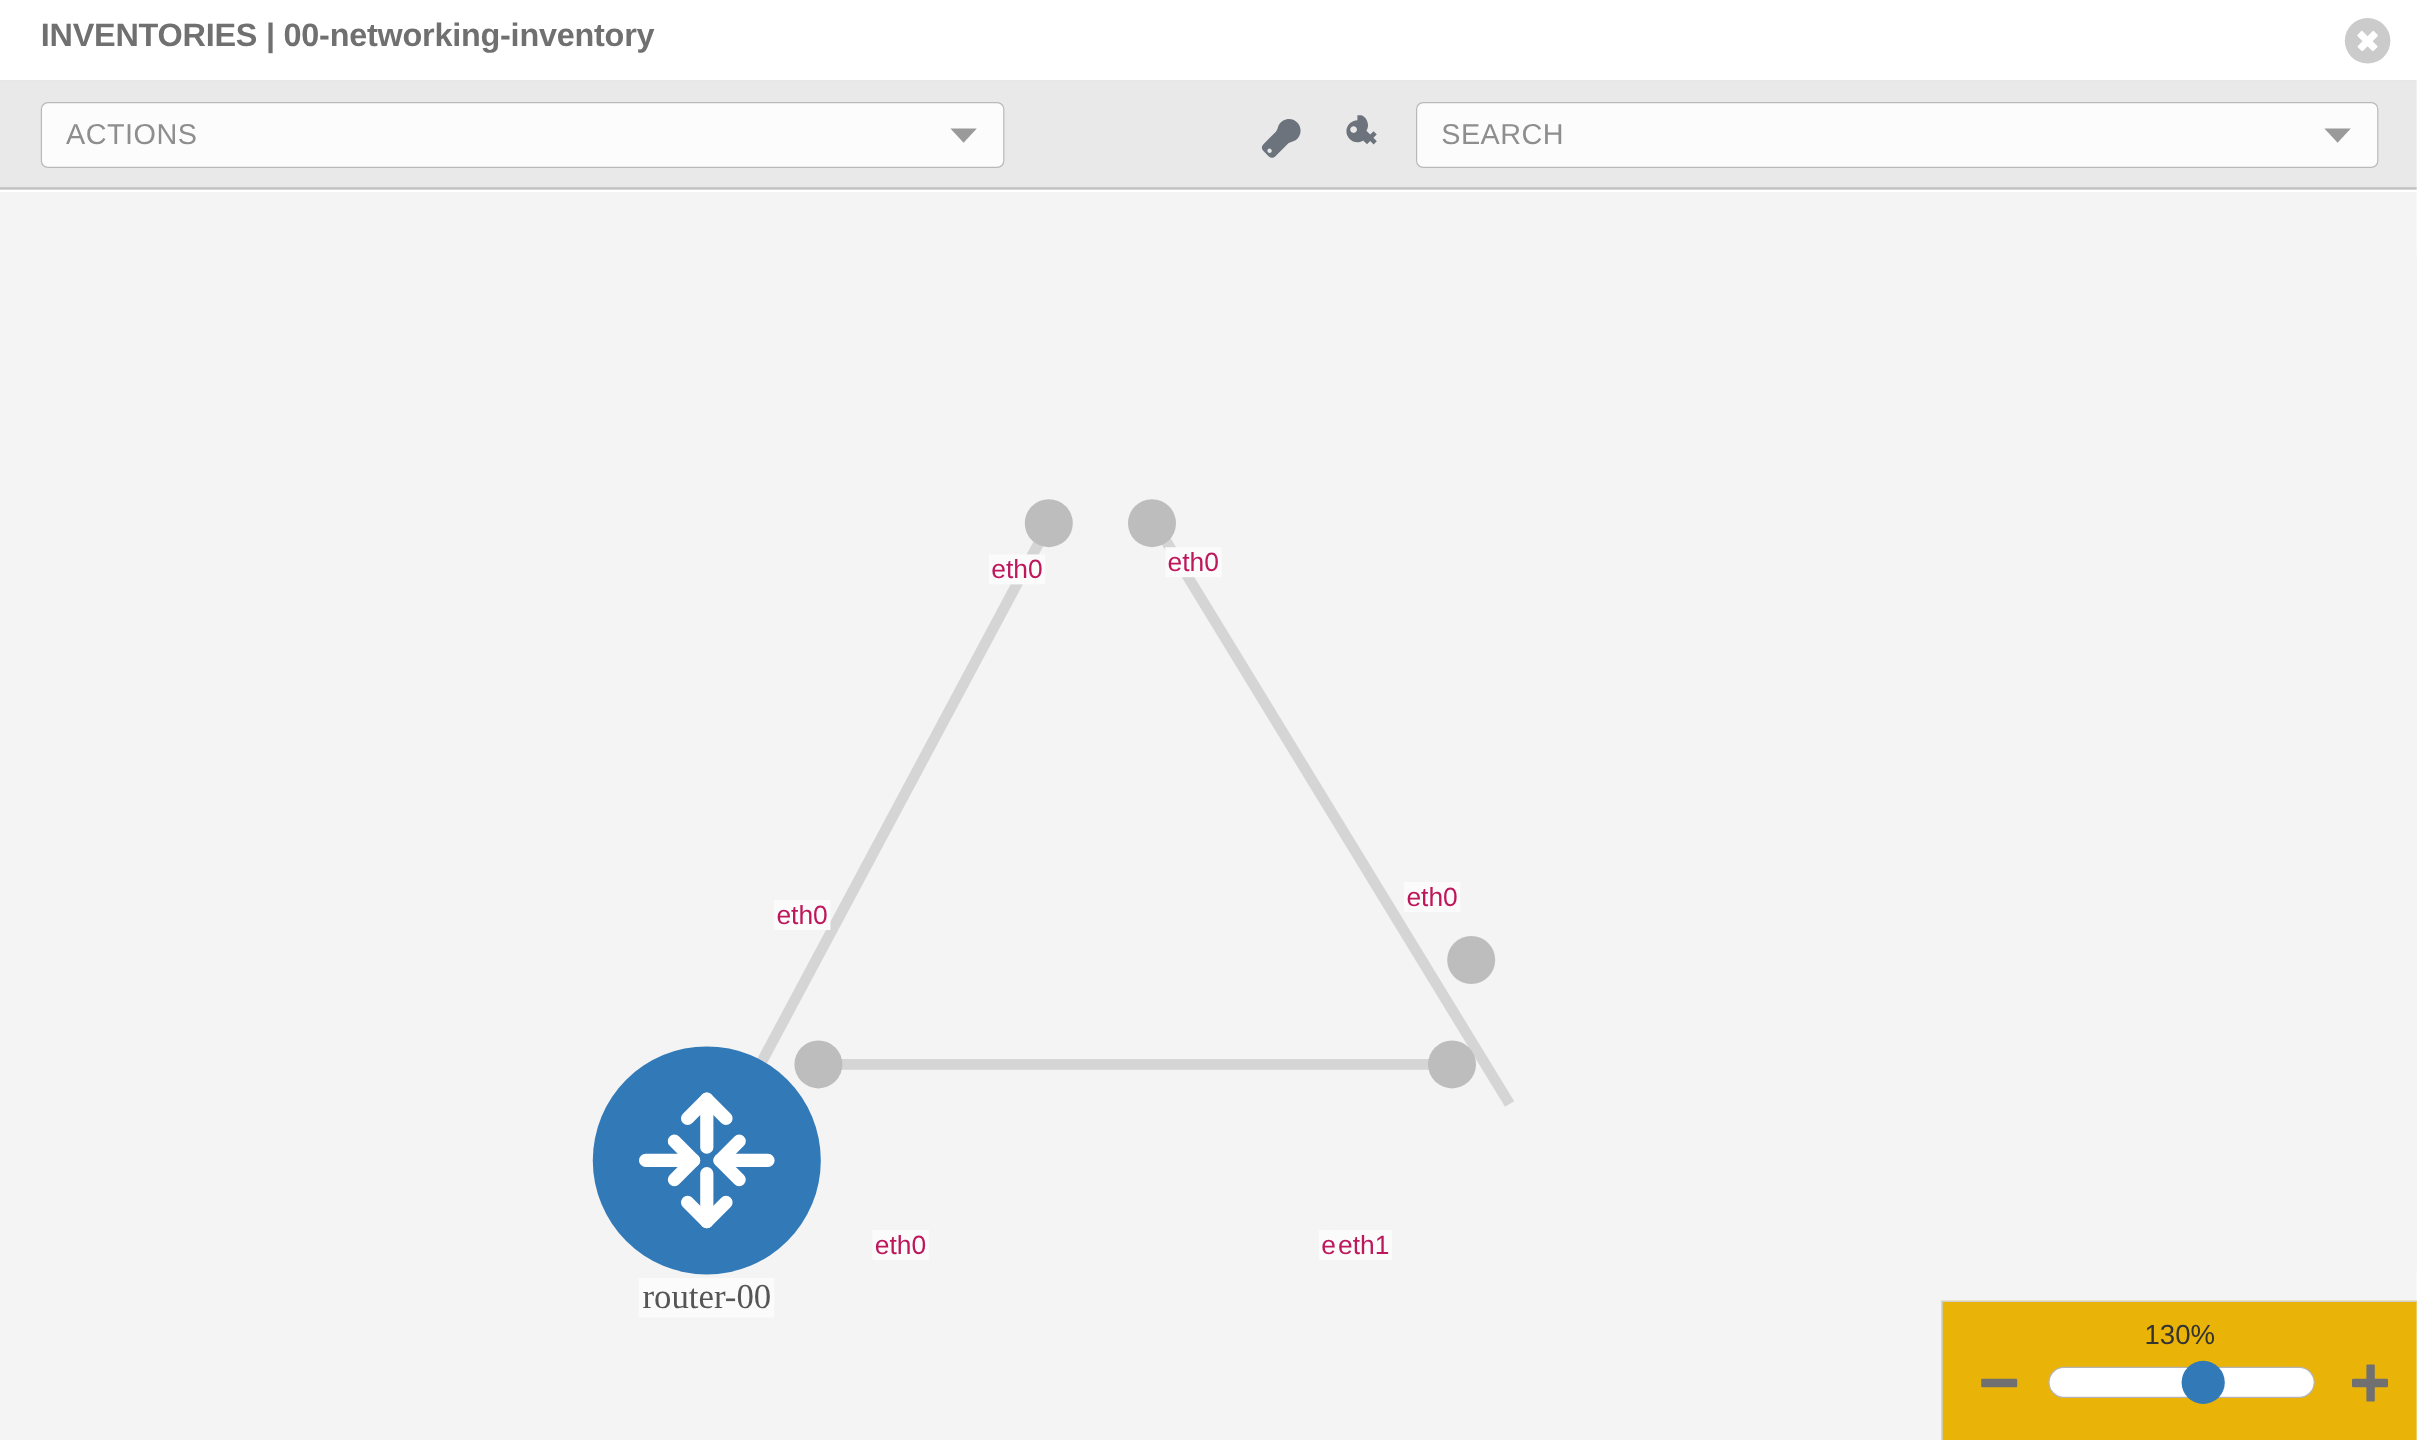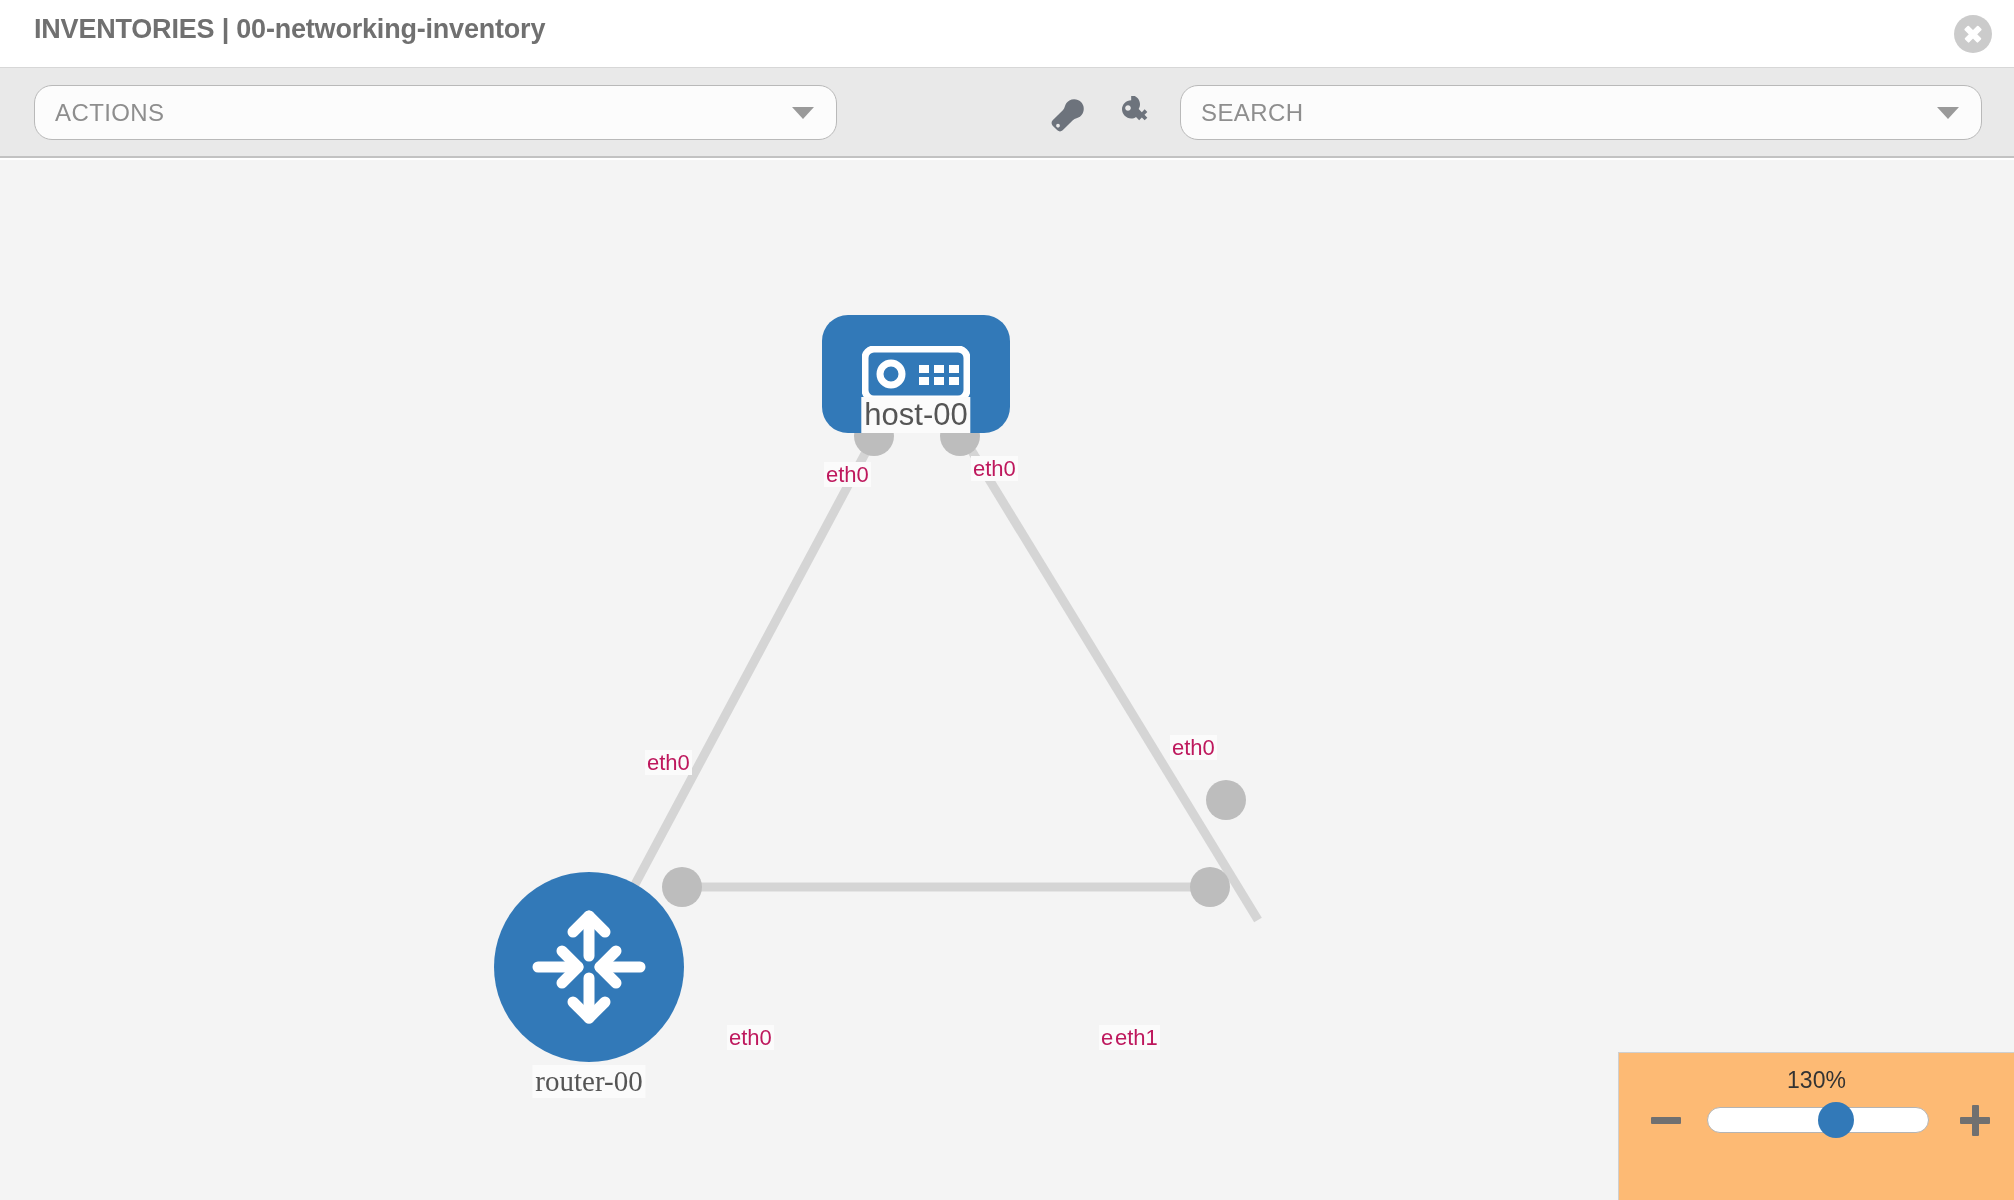--- a/index.html
+++ b/index.html
@@ -37,21 +37,21 @@
 
   
   .toolbar {
     position: absolute; left: 0; top: 68px; width: 2014px; height: 90px;
     background: #e9e9e9;
     border-bottom: 2px solid #c2c2c2;
   }
   .dropdown {
     position: absolute; top: 17px;
     height: 55px; background: #fcfcfc;
-    border: 1px solid #b9b9b9; border-radius: 18px;
+    border: 1px solid #b9b9b9; border-radius: 6px;
     cursor: pointer;
   }
   .dropdown.actions { left: 34px; width: 803px; }
   .dropdown.search  { left: 1180px; width: 802px; }
   .dropdown-label {
     position: absolute; left: 20px; top: 50%; transform: translateY(-50%);
     font-size: 24px; color: #8e8e8e; letter-spacing: 0.4px;
     white-space: nowrap; pointer-events: none;
   }
   .caret {
@@ -112,22 +112,22 @@
   #node-router .node-label { top: 193px; }
 
   
   #node-switch { left: 1210px; top: 708px; width: 190px; height: 190px; }
   #node-switch .node-shape { width: 190px; height: 190px; border-radius: 30px; }
   #node-switch .node-label { top: 193px; }
 
   
   .zoom-panel {
     position: absolute; right: 0; bottom: 0;
-    width: 396px; height: 148px;
-    background: #fdba74;
+    width: 396px; height: 116px;
+    background: #eab308;
     border-top: 1px solid #cfcfcf;
     border-left: 1px solid #cfcfcf;
     text-decoration: underline;
   }
   .zoom-value {
     position: absolute; left: 0; right: 0; top: 14px;
     text-align: center; font-size: 23px; color: #333333;
   }
   .zoom-minus, .zoom-plus {
     position: absolute; top: 50px; width: 34px; height: 34px; cursor: pointer;
@@ -197,35 +197,20 @@
 
       <line x1="676" y1="727" x2="1222" y2="727" stroke="#d5d5d5" stroke-width="9"></line>
     </svg>
 
     <div class="port" style="left:854px; top:256px;"></div>
     <div class="port" style="left:940px; top:256px;"></div>
     <div class="port" style="left:662px; top:707px;"></div>
     <div class="port" style="left:1206px; top:620px;"></div>
     <div class="port" style="left:1190px; top:707px;"></div>
 
-    <div class="node" id="node-host">
-      <div class="node-shape">
-        <svg width="108" height="56" viewBox="0 0 108 56">
-          <rect x="3" y="3" width="102" height="50" rx="9" fill="none" stroke="#ffffff" stroke-width="7"></rect>
-          <circle cx="29" cy="28" r="11" fill="none" stroke="#ffffff" stroke-width="7"></circle>
-          <rect x="57" y="19" width="10" height="8" fill="#ffffff"></rect>
-          <rect x="72" y="19" width="10" height="8" fill="#ffffff"></rect>
-          <rect x="87" y="19" width="10" height="8" fill="#ffffff"></rect>
-          <rect x="57" y="31" width="10" height="8" fill="#ffffff"></rect>
-          <rect x="72" y="31" width="10" height="8" fill="#ffffff"></rect>
-          <rect x="87" y="31" width="10" height="8" fill="#ffffff"></rect>
-        </svg>
-      </div>
-      <div class="node-label">host-00</div>
-    </div>
 
     <div class="node" id="node-router">
       <div class="node-shape">
         <svg width="118" height="118" viewBox="0 0 118 118">
           <g stroke="#ffffff" stroke-width="11" stroke-linecap="round" stroke-linejoin="round" fill="none">
             <line x1="59" y1="8" x2="59" y2="48"></line>
             <polyline points="43,24 59,8 75,24"></polyline>
             <line x1="59" y1="110" x2="59" y2="70"></line>
             <polyline points="43,94 59,110 75,94"></polyline>
             <line x1="8" y1="59" x2="48" y2="59"></line>

